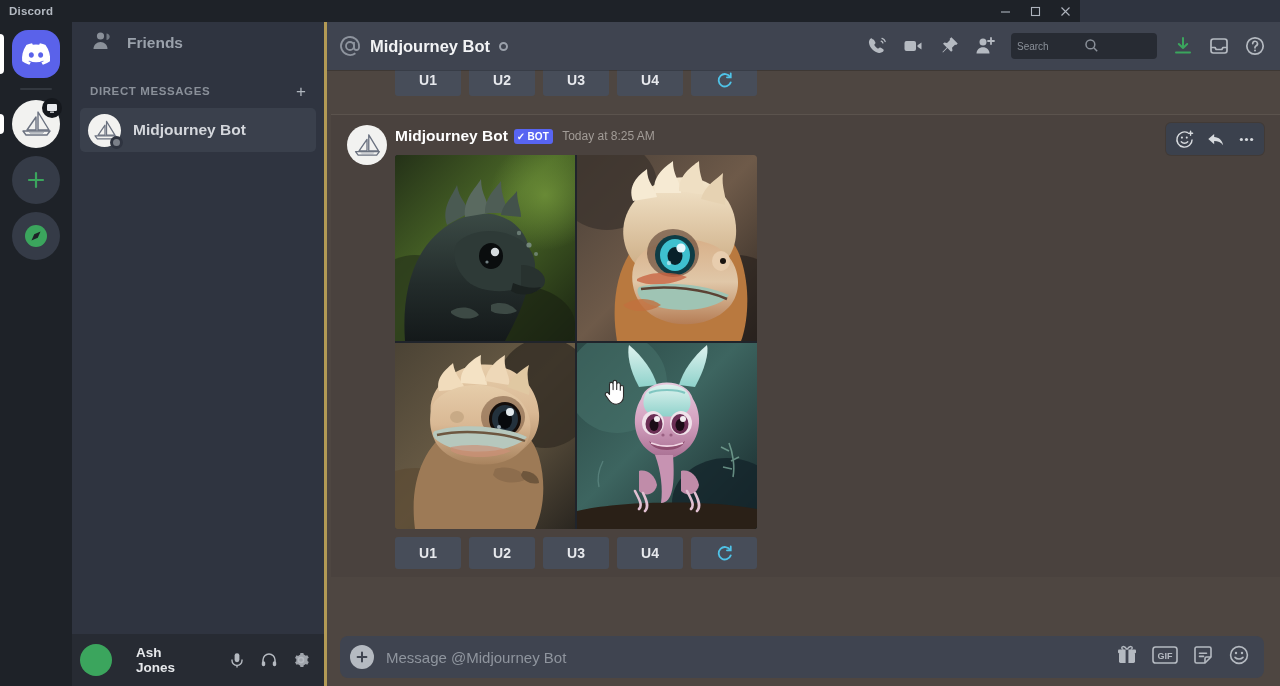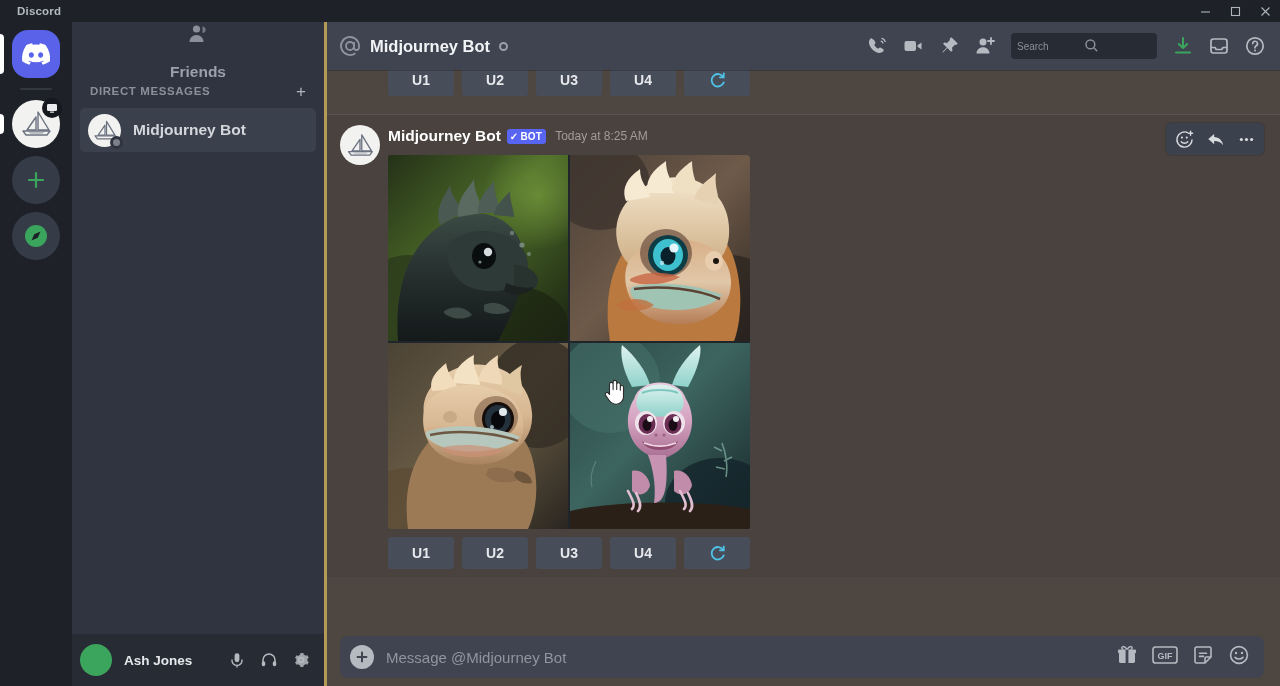--- a/index.html
+++ b/index.html
@@ -13,24 +13,24 @@
   .app {
     position: relative;
     width: 1280px; height: 686px;
     display: flex;
     background: #2f3440;
   }
 
   
   .titlebar {
     position: absolute; top: 0; left: 0;
-    width: 1280px; height: 22px;
+    width: 1080px; height: 22px;
     background: #1e2228;
     z-index: 40;
-    display: flex; align-items: center; padding-left: 8px;
+    display: flex; align-items: center;
   }
   .titlebar-label {
     color: #b4bac2; font-size: 11.5px; font-weight: bold;
     letter-spacing: .2px;
     margin-left: 9px;
   }
   .win-controls {
     margin-left: auto; display: flex; height: 22px;
   }
   .win-btn {
@@ -99,21 +99,20 @@
   .dm-search span {
     color: #8a9099; font-size: 13.5px;
     letter-spacing: .1px;
   }
   .nav-row {
     margin: 0 8px; height: 42px;
     border-radius: 4px;
     display: flex; align-items: center;
     padding: 0 10px;
     gap: 13px;
-    flex-direction: column;
   }
   .nav-row .label { color: #9aa1ab; font-size: 15.5px; font-weight: bold; }
   .section-head {
     display: flex; align-items: center;
     margin: 16px 18px 4px 18px;
     height: 22px;
   }
   .section-head .title {
     color: #8a9099; font-size: 11.5px; font-weight: bold;
     letter-spacing: .6px;
@@ -147,21 +146,21 @@
     background: #7b8089; display: block;
   }
   .dm-name { color: #d4d7dc; font-size: 15.5px; font-weight: bold; }
 
   
   .user-panel {
     margin-top: auto;
     height: 52px;
     background: #272b33;
     display: flex; align-items: center;
-    padding: 0 8px; gap: 12px;
+    padding: 0 8px; gap: 24px;
   }
   .user-av {
     width: 32px; height: 32px; border-radius: 50%;
     background: #3ba55d;
     flex: 0 0 32px;
   }
   .user-meta { display: flex; flex-direction: column; flex: 1; }
   .user-name { color: #e6e8eb; font-size: 13.5px; font-weight: bold; }
   .user-ctrls { display: flex; gap: 2px; }
   .uicon {
@@ -210,21 +209,21 @@
   .hsearch {
     width: 146px; height: 26px;
     background: #272b33; border-radius: 4px;
     display: flex; align-items: center;
     padding: 0 6px;
     margin: 0 7px;
   }
   .hsearch span { color: #8a9099; font-size: 10px; flex: 1; }
 
   .messages {
-    flex: 1; position: relative; overflow: hidden;
+    flex: 1; position: relative; overflow: hidden; padding-left: 7px;
   }
 
   
   .prev-msg {
     padding: 0 0 14px 64px;
     margin-top: -14px;
   }
   .btn-row {
     display: flex; gap: 8px;
     padding-top: 8px;

